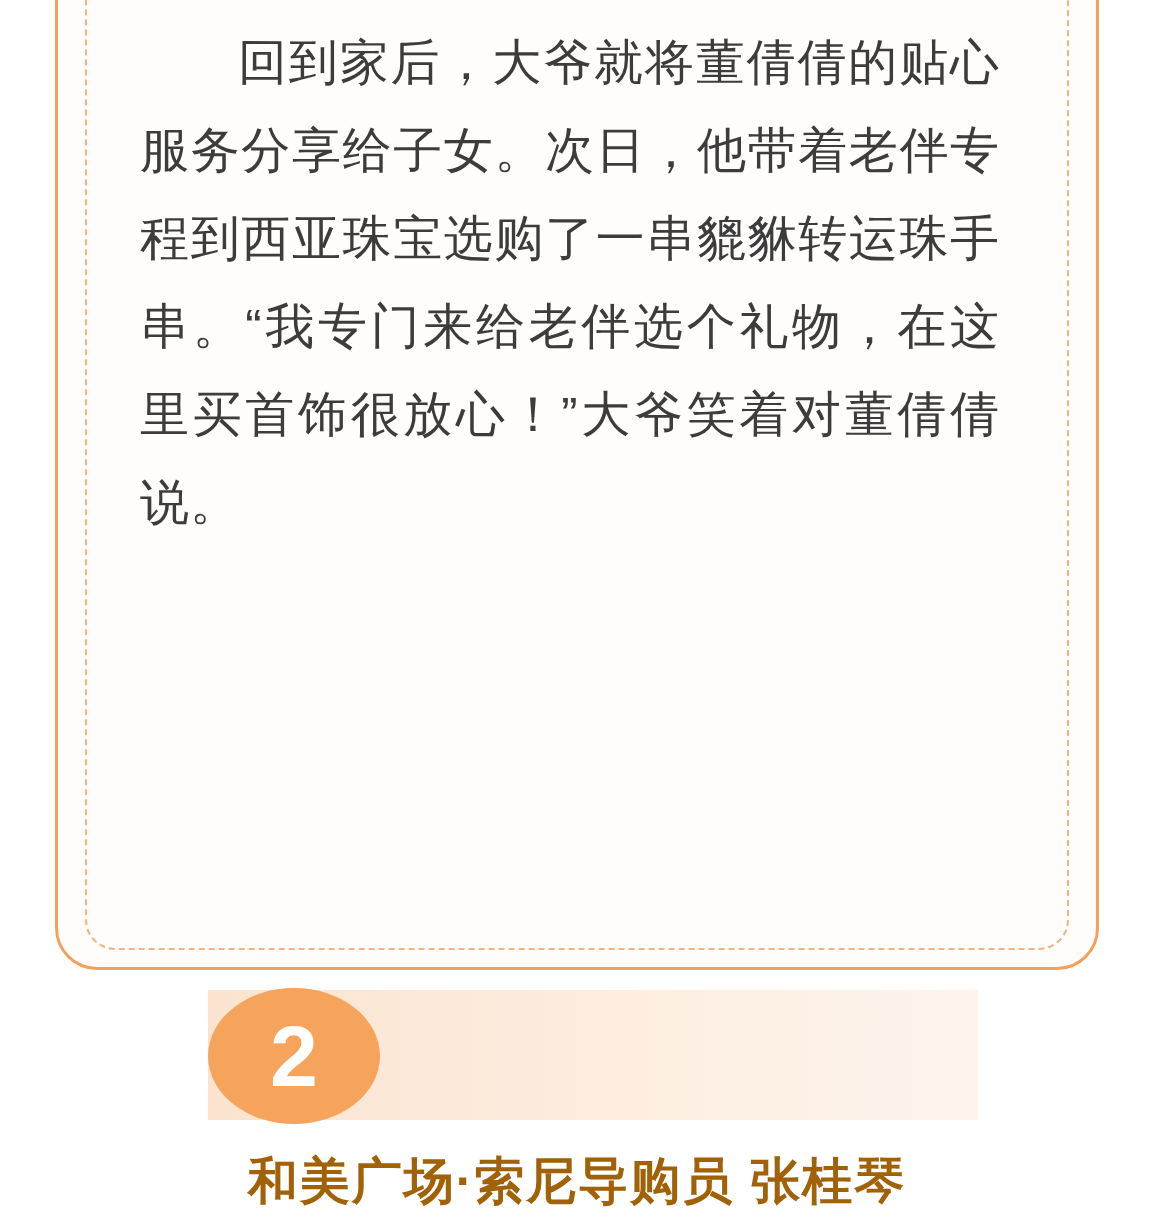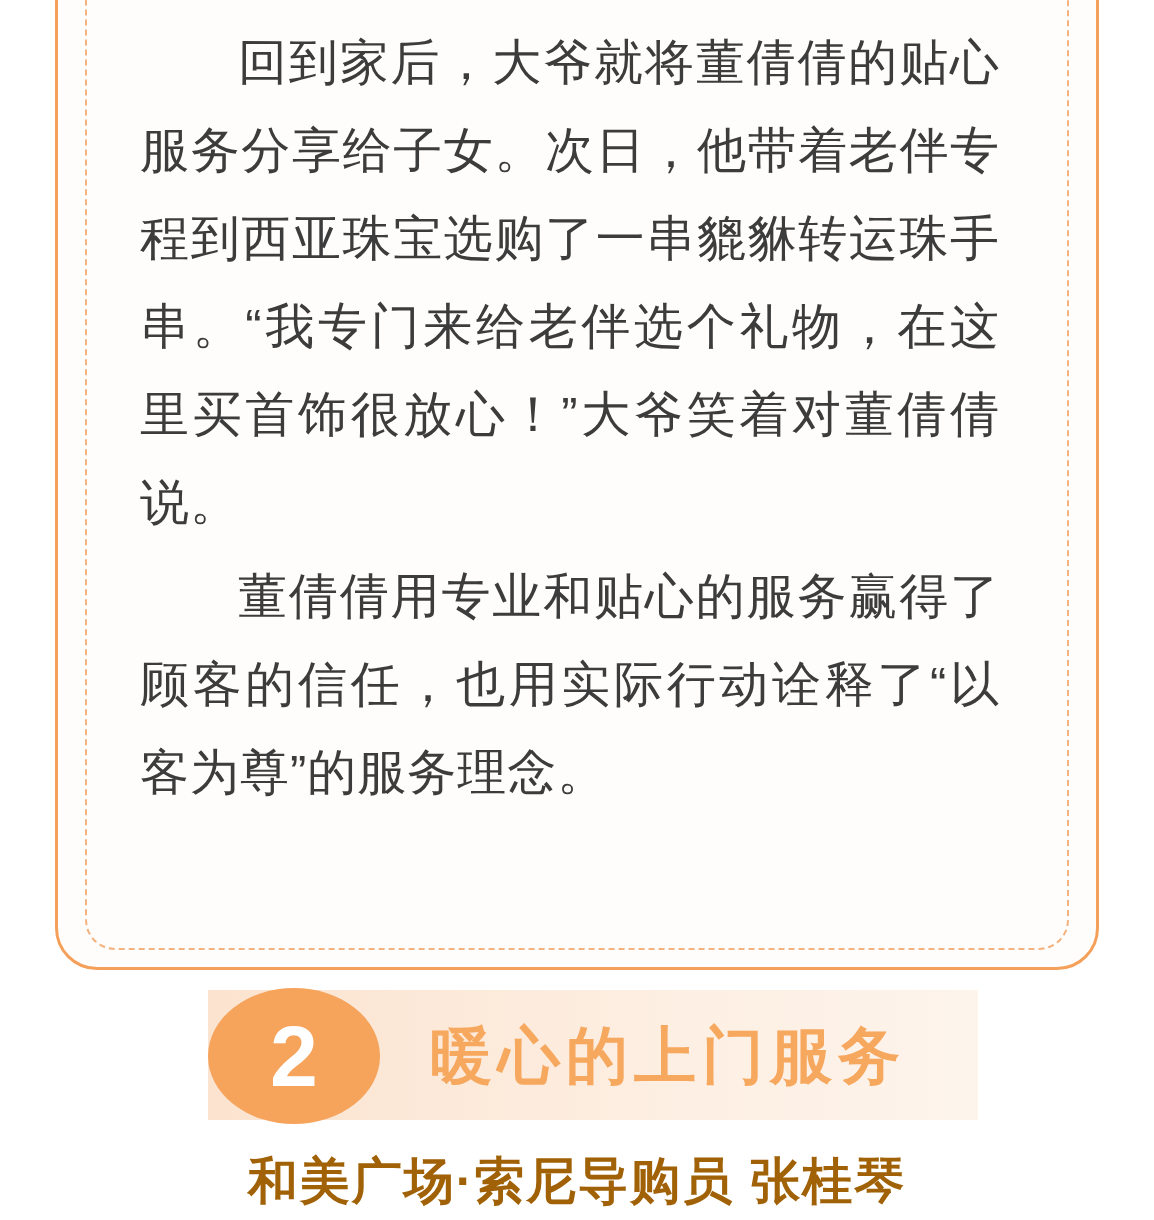--- a/index.html
+++ b/index.html
@@ -123,24 +123,22 @@
 </head>
 <body>
 
 <div id="page">
 
   <div class="card-frame"></div>
   <div class="card-dashed"></div>
 
   <div class="article">
     <p class="para">回到家后，大爷就将董倩倩的贴心服务分享给子女。次日，他带着老伴专程到西亚珠宝选购了一串貔貅转运珠手串。“我专门来给老伴选个礼物，在这里买首饰很放心！”大爷笑着对董倩倩说。</p>
-    <p class="para">董倩倩用专业和贴心的服务赢得了顾客的信任，也用实际行动诠释了“以客为尊”的服务理念。</p>
   </div>
 
   <div class="section-band"></div>
   <div class="section-badge">
     <span>2</span>
   </div>
-  <div class="section-title">暖心的上门服务</div>
 
   <div class="sub-caption">和美广场·索尼导购员 张桂琴</div>
 
 </div>
 
 </body></html>

